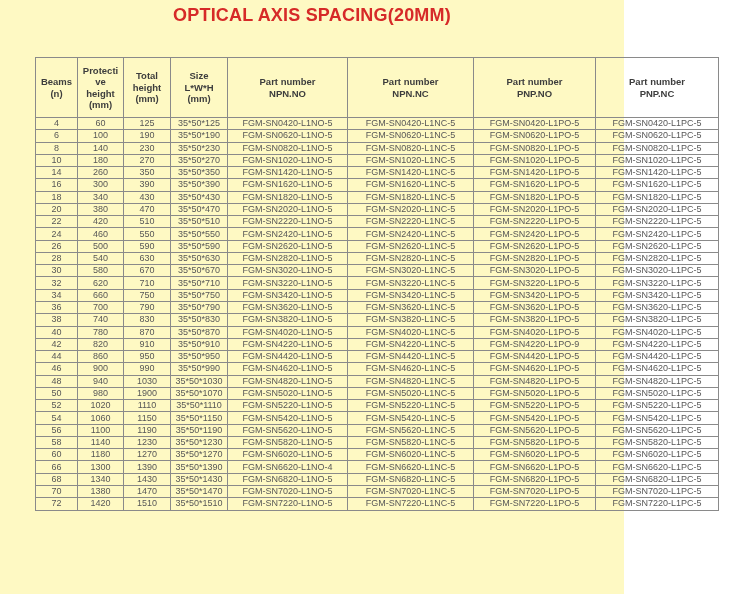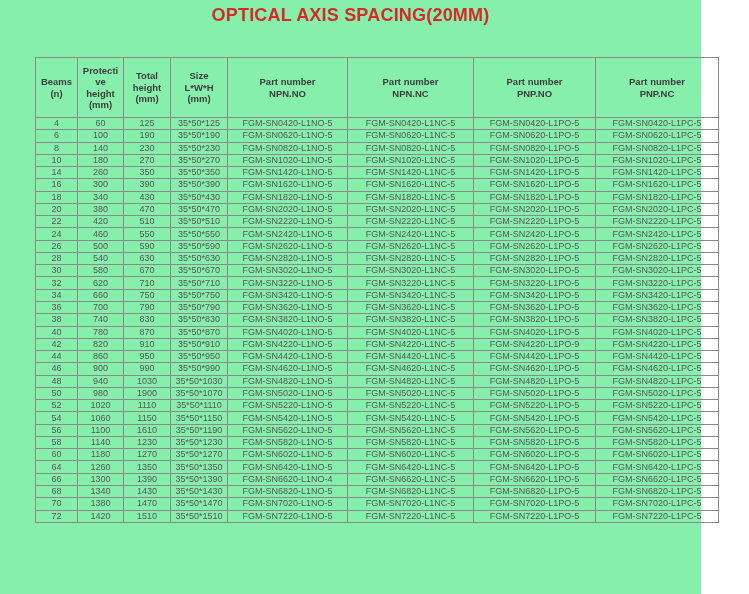--- a/index.html
+++ b/index.html
@@ -14,23 +14,23 @@
     margin: 0;
     padding: 0;
     width: 749px;
     height: 594px;
     background: #ffffff;
     font-family: "Liberation Sans", "DejaVu Sans", sans-serif;
     overflow: hidden;
   }
   .page {
     position: relative;
-    width: 701px;
+    width: 624px;
     height: 594px;
-    background: #86efac;
+    background: #fef9c3;
   }
   .title {
     position: absolute;
     top: 5px;
     left: 0;
     width: 100%;
     margin: 0;
     text-align: center;
     font-size: 18px;
     font-weight: bold;
@@ -358,21 +358,21 @@
           <td>1150</td>
           <td>35*50*1150</td>
           <td>FGM-SN5420-L1NO-5</td>
           <td>FGM-SN5420-L1NC-5</td>
           <td>FGM-SN5420-L1PO-5</td>
           <td>FGM-SN5420-L1PC-5</td>
         </tr>
         <tr>
           <td>56</td>
           <td>1100</td>
-          <td>1610</td>
+          <td>1190</td>
           <td>35*50*1190</td>
           <td>FGM-SN5620-L1NO-5</td>
           <td>FGM-SN5620-L1NC-5</td>
           <td>FGM-SN5620-L1PO-5</td>
           <td>FGM-SN5620-L1PC-5</td>
         </tr>
         <tr>
           <td>58</td>
           <td>1140</td>
           <td>1230</td>
@@ -386,30 +386,20 @@
           <td>60</td>
           <td>1180</td>
           <td>1270</td>
           <td>35*50*1270</td>
           <td>FGM-SN6020-L1NO-5</td>
           <td>FGM-SN6020-L1NC-5</td>
           <td>FGM-SN6020-L1PO-5</td>
           <td>FGM-SN6020-L1PC-5</td>
         </tr>
         <tr>
-          <td>64</td>
-          <td>1260</td>
-          <td>1350</td>
-          <td>35*50*1350</td>
-          <td>FGM-SN6420-L1NO-5</td>
-          <td>FGM-SN6420-L1NC-5</td>
-          <td>FGM-SN6420-L1PO-5</td>
-          <td>FGM-SN6420-L1PC-5</td>
-        </tr>
-        <tr>
           <td>66</td>
           <td>1300</td>
           <td>1390</td>
           <td>35*50*1390</td>
           <td>FGM-SN6620-L1NO-4</td>
           <td>FGM-SN6620-L1NC-5</td>
           <td>FGM-SN6620-L1PO-5</td>
           <td>FGM-SN6620-L1PC-5</td>
         </tr>
         <tr>

